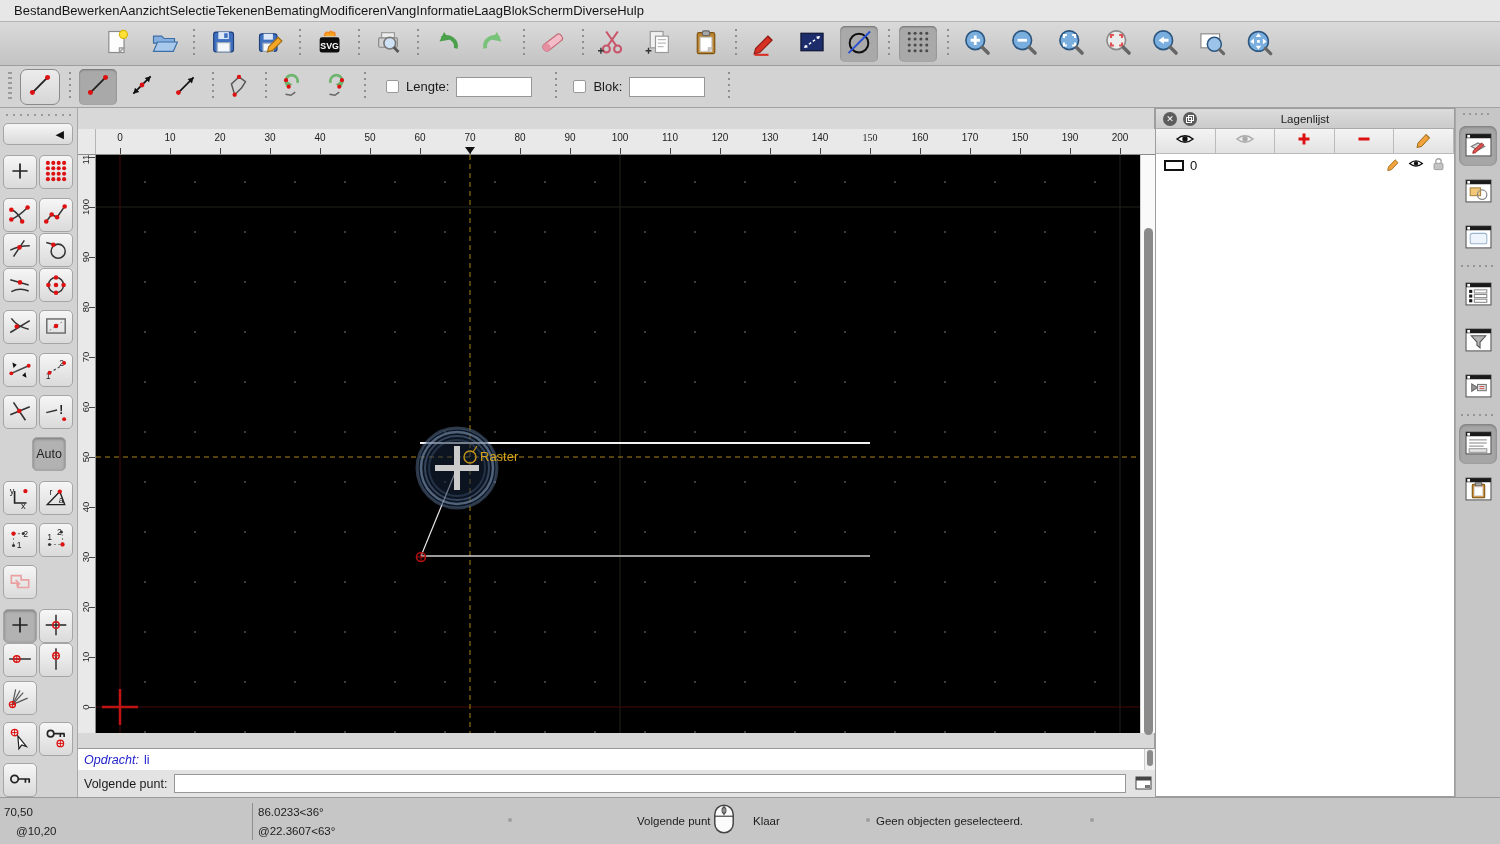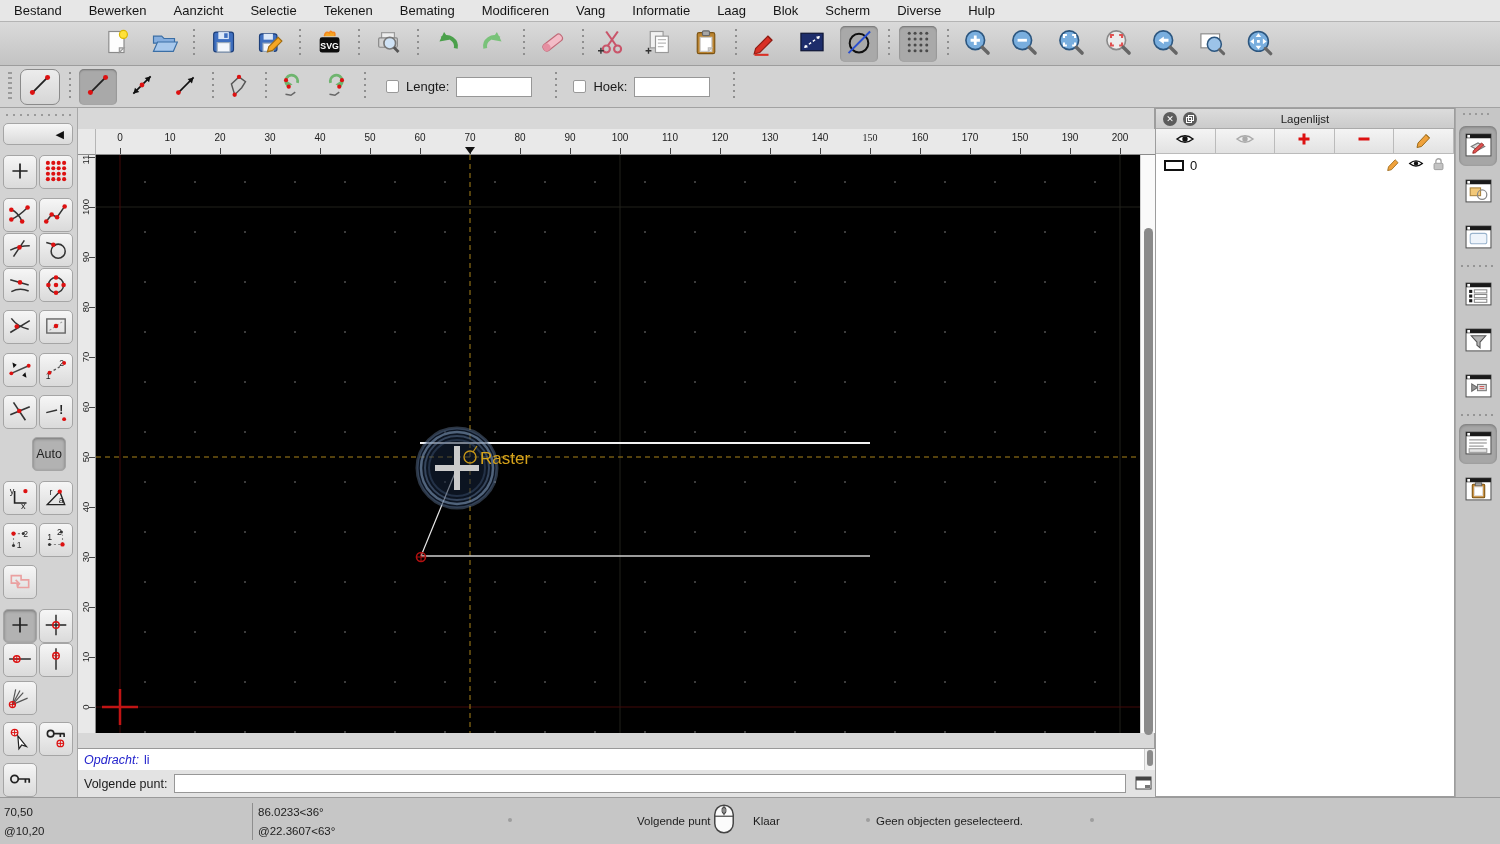--- a/index.html
+++ b/index.html
@@ -1,18 +1,18 @@
 <!DOCTYPE html>
 <html><head>
 <meta charset="utf-8">
 <style>
   * { margin:0; padding:0; box-sizing:border-box; }
   html,body { width:1500px; height:844px; overflow:hidden; font-family:"Liberation Sans",sans-serif; background:#c6c6c6; }
   
-  #menubar { position:absolute; left:0; top:0; width:1500px; height:22px; background:#e7e7e7; border-bottom:1px solid #b4b4b4; display:flex; align-items:center; padding-left:14px; gap:27px; font-size:13px; color:#151515; }
+  #menubar { position:absolute; left:0; top:0; width:1500px; height:22px; background:#e7e7e7; border-bottom:1px solid #b4b4b4; display:flex; align-items:center; padding-left:14px; font-size:13px; color:#151515; }
   .menu-item { white-space:nowrap; }
   
   #toolbar1 { position:absolute; left:0; top:22px; width:1500px; height:44px; background:linear-gradient(#dadada,#c3c3c3); border-bottom:1px solid #9d9d9d; display:flex; align-items:center; padding-left:98px; gap:9px; }
   #toolbar2 { position:absolute; left:0; top:66px; width:1500px; height:42px; background:#d3d3d3; border-bottom:1px solid #a2a2a2; display:flex; align-items:center; padding-left:8px; gap:8px; }
   .tb-btn { width:38px; height:36px; border:none; background:transparent; display:flex; align-items:center; justify-content:center; border-radius:5px; }
   .tb-btn.pressed { background:#a9a9a9; box-shadow:inset 0 1px 2px rgba(0,0,0,.35); }
   .vsep { width:3px; height:30px; background-image:repeating-linear-gradient(to bottom,#8f8f8f 0 2px,transparent 2px 6px); background-size:2px 100%; background-repeat:no-repeat; background-position:center; }
   .hdl { width:4px; height:30px; background-image:repeating-linear-gradient(to bottom,#9a9a9a 0 2px,transparent 2px 5px); }
   .cur-tool { width:40px; height:36px; border:1.5px solid #8a8a8a; border-radius:7px; background:linear-gradient(#ececec,#d6d6d6); display:flex; align-items:center; justify-content:center; }
   .cb { width:13px; height:13px; background:#fff; border:1px solid #999; border-radius:2px; display:inline-block; }
@@ -32,21 +32,21 @@
   #doc-title .dicon { position:absolute; left:16px; top:2px; }
   #hruler { position:absolute; left:18px; top:21px; width:1059px; height:26px; background:#e9e9e9; border-bottom:1px solid #8b8b8b; overflow:hidden; }
   .htick { position:absolute; bottom:0; width:1px; height:6px; background:#444; }
   .hlab { position:absolute; top:3px; width:30px; text-align:center; font-size:10px; color:#222; }
   #hmark { position:absolute; bottom:0; width:0; height:0; border-left:5px solid transparent; border-right:5px solid transparent; border-top:7px solid #111; }
   #ruler-corner { position:absolute; left:0; top:21px; width:18px; height:26px; background:#e9e9e9; border-bottom:1px solid #8b8b8b; border-right:1px solid #b5b5b5; }
   #vruler { position:absolute; left:0; top:47px; width:18px; height:578px; background:#e9e9e9; border-right:1px solid #8b8b8b; overflow:hidden; }
   .vtick { position:absolute; right:0; height:1px; width:6px; background:#444; }
   .vlab { position:absolute; left:-7px; width:30px; height:12px; text-align:center; font-size:9.5px; color:#222; transform:rotate(-90deg); }
   #canvas { position:absolute; left:18px; top:47px; width:1044px; height:578px; background-color:#000; background-image:radial-gradient(circle,#3c3c3c 1px,transparent 1.3px); background-size:50px 50px; background-position:24px 2px; overflow:hidden; }
-  #raster-tip { position:absolute; left:384px; top:294px; font-size:17px; color:#d7a31a; }
+  #raster-tip { position:absolute; left:384px; top:294px; font-size:13px; color:#d7a31a; }
   #vscroll { position:absolute; left:1062px; top:47px; width:15px; height:578px; background:#fafafa; border-left:1px solid #cfcfcf; }
   #vthumb { position:absolute; left:3px; top:73px; width:9px; height:507px; background:#8a8a8a; border-radius:5px; }
   #hscrollrow { position:absolute; left:0; top:625px; width:1077px; height:15px; background:#ededed; border-top:1px solid #cfcfcf; }
   #hthumb { position:absolute; left:27px; top:3px; width:875px; height:10px; background:#8a8a8a; border-radius:5px; }
   #zoomind { position:absolute; right:6px; top:1px; font-size:12px; color:#111; }
   #cmdhist { position:absolute; left:0; top:640px; width:1077px; height:22px; background:#fff; border-top:1px solid #999; font-size:12.5px; display:flex; align-items:center; padding-left:6px; color:#2222cc; }
   #cmdhist .it { font-style:italic; margin-right:5px; }
   #cmdscroll { position:absolute; right:0; top:0; width:11px; height:22px; background:#f0f0f0; border-left:1px solid #ccc; }
   #cmdscroll div { position:absolute; left:2px; top:1px; width:6px; height:16px; background:#8a8a8a; border-radius:3px; }
   #inputrow { position:absolute; left:0; top:662px; width:1077px; height:27px; background:#e3e3e3; display:flex; align-items:center; padding-left:6px; gap:7px; }
@@ -346,21 +346,21 @@
     </span>
   <span class="vsep"></span>
   <span style="display:flex;align-items:center;gap:7px;margin-left:12px;">
     <span class="cb"></span>
     <span class="lbl">Lengte:</span>
     <input class="field" value="" style="">
   </span>
   <span class="vsep" style="margin-left:14px;"></span>
   <span style="display:flex;align-items:center;gap:7px;margin-left:8px;">
     <span class="cb"></span>
-    <span class="lbl">Hoek:</span>
+    <span class="lbl">Blok:</span>
     <input class="field" value="" style="">
   </span>
   <span class="vsep" style="margin-left:14px;"></span>
 </div>
 
 <div id="palette">
   <div class="dots"></div>
   <div id="palette-rows">
       <div class="prow" style="margin-top: 2px;">
         <button class="p-btn wide">◀</button>
@@ -897,21 +897,21 @@
           <rect x="2.2" y="1.8" width="2.6" height="2.6" fill="#fff"></rect>
           <rect x="7" y="7" width="12" height="13" rx="1" fill="#c9892f" stroke="#7a5210"></rect>
           <rect x="10" y="5.5" width="6" height="3" fill="#a5a5a5" stroke="#666"></rect>
           <rect x="9" y="9.5" width="8" height="8.5" fill="#fff" stroke="#ddd"></rect>
         </svg></span>
     </button>
   </div>
 
 <div id="statusbar">
   <span class="abs" style="left:4px;top:8px;">70,50</span>
-  <span class="abs" style="left:4px;top:27px;">@10,20</span>
+  <span class="abs" style="left:16px;top:27px;">@10,20</span>
   <span id="sb-div"></span>
   <span class="abs" style="left:258px;top:8px;text-align:right;">86.0233&lt;36°</span>
   <span class="abs" style="left:258px;top:27px;">@22.3607&lt;63°</span>
   <span class="sb-dot" style="left:508px;top:20px;"></span>
   <span class="abs" style="left:637px;top:17px;">Volgende punt</span>
   <span class="abs" style="left:712px;top:5px;">
     <svg width="24" height="32" viewBox="0 0 26 34">
         <rect x="3" y="2" width="20" height="30" rx="10" fill="#fbfbfb" stroke="#444" stroke-width="1.6"></rect>
         <line x1="13" y1="2" x2="13" y2="13" stroke="#444" stroke-width="1.3"></line>
         <rect x="11" y="4.5" width="4" height="6.5" rx="2" fill="none" stroke="#444" stroke-width="1.2"></rect>

